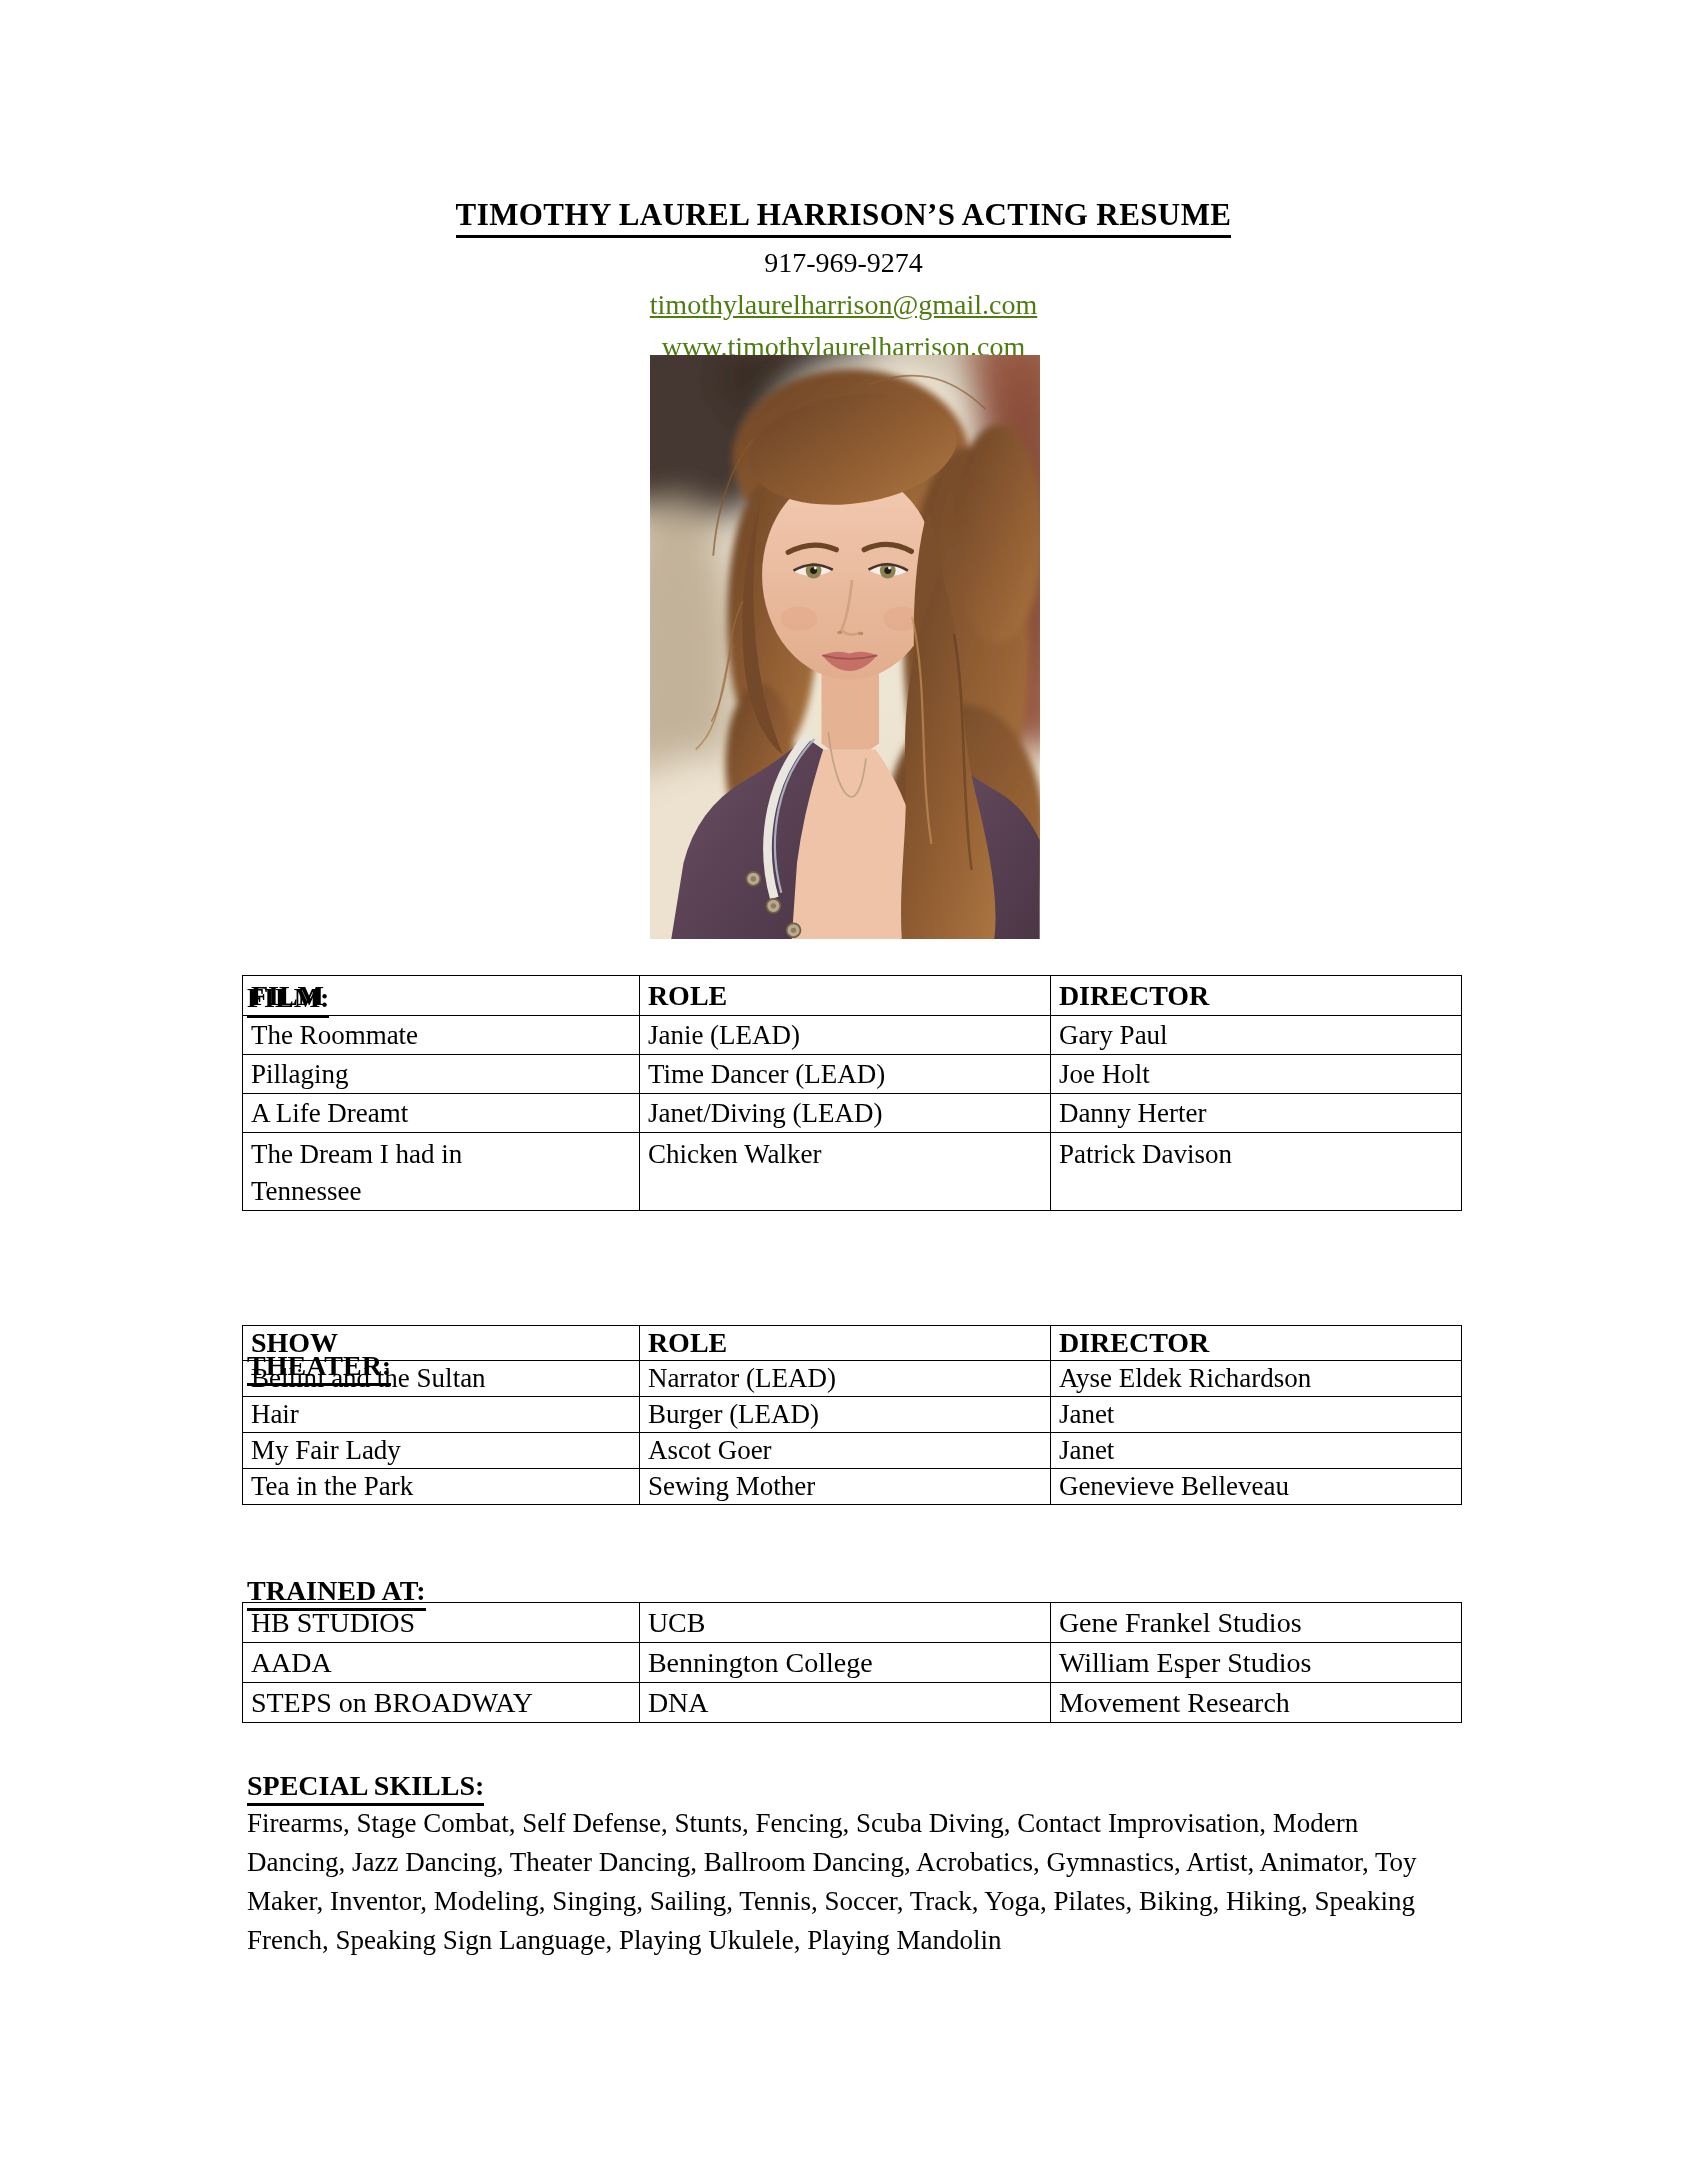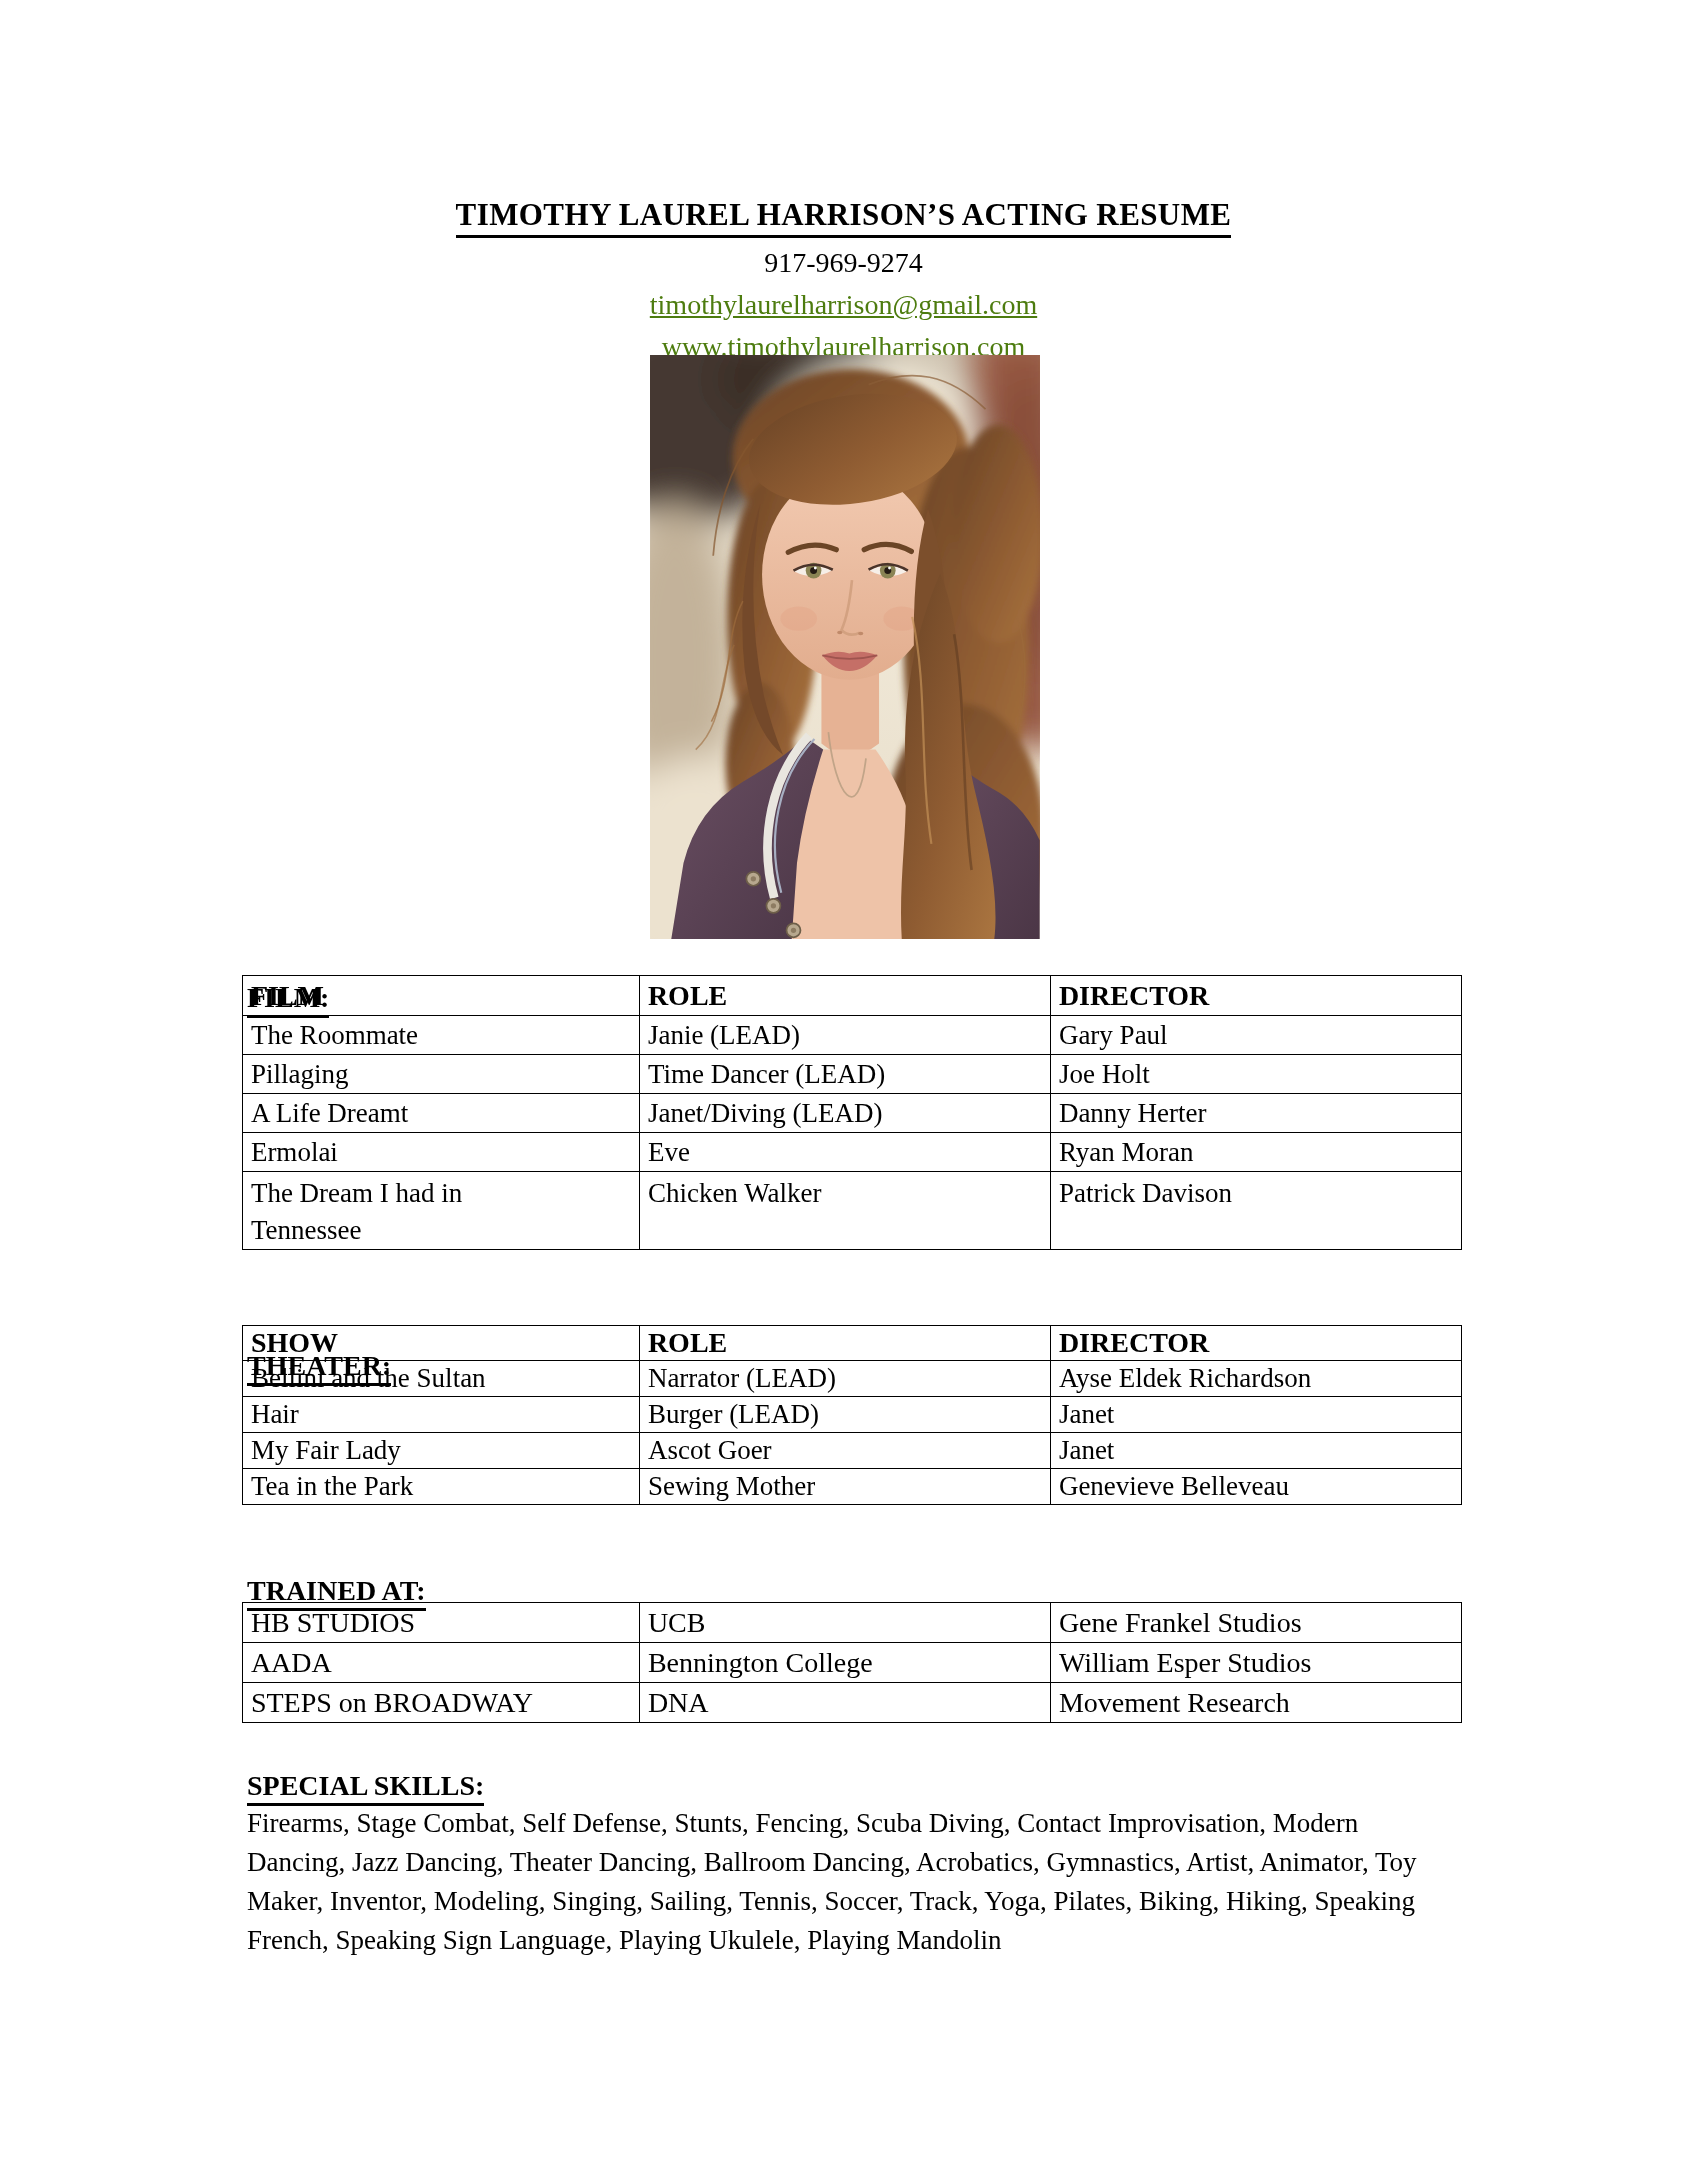--- a/index.html
+++ b/index.html
@@ -207,25 +207,20 @@
     <tr>
       <td>Pillaging</td>
       <td>Time Dancer (LEAD)</td>
       <td>Joe Holt</td>
     </tr>
     <tr>
       <td>A Life Dreamt</td>
       <td>Janet/Diving (LEAD)</td>
       <td>Danny Herter</td>
     </tr>
-    <tr>
-      <td>Ermolai</td>
-      <td>Eve</td>
-      <td>Ryan Moran</td>
-    </tr>
     <tr class="tall">
       <td class="wrapnarrow">The Dream I had in Tennessee</td>
       <td>Chicken Walker</td>
       <td>Patrick Davison</td>
     </tr>
   </tbody>
     </table>
 
   <div class="abs sec-heading" style="left:247px;top:1350px;">
     <span>THEATER:</span>

